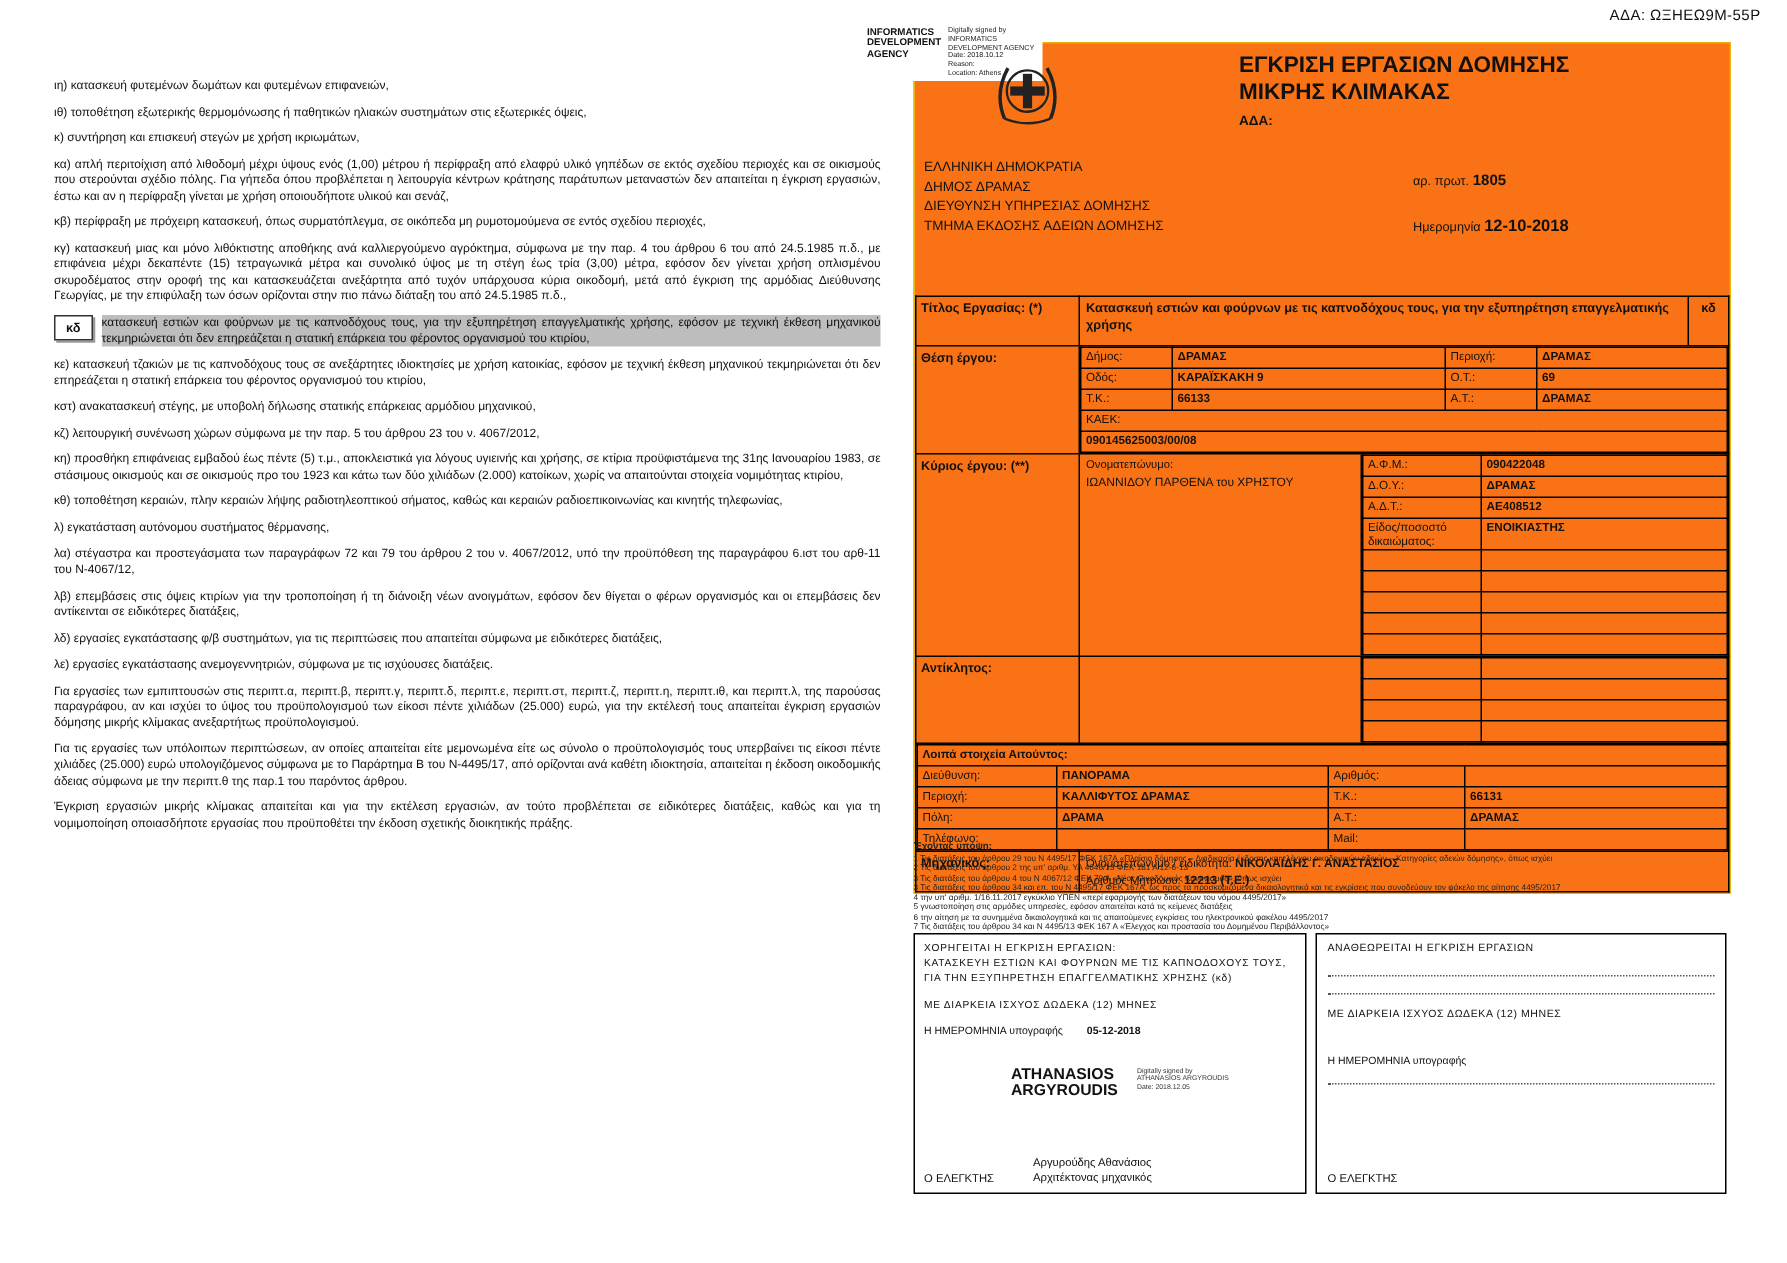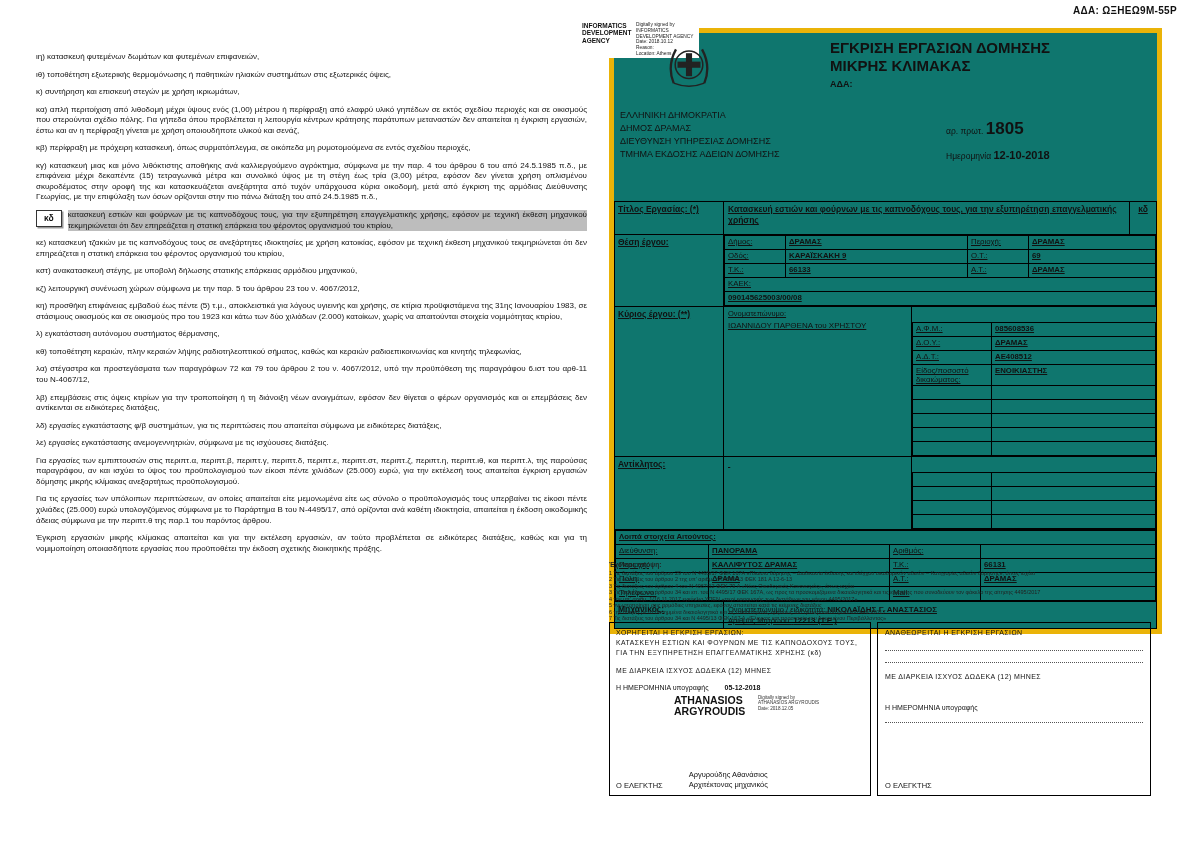--- a/index.html
+++ b/index.html
@@ -1,41 +1,41 @@
 <!DOCTYPE html>
 <html><head>
 <meta charset="utf-8">
 <style>
   html,body { margin:0; padding:0; background:#888; }
   .page { position:relative; width:1191px; height:842px; background:#fff;
           font-family:"Liberation Sans", sans-serif; color:#111; overflow:hidden; margin:0 auto; }
 
-  .ada-top { position:absolute; top:5px; left:1073px; font-size:10px; font-weight:bold; letter-spacing:0.3px; }
+  .ada-top { position:absolute; top:5px; left:1073px; font-size:10px; font-weight:normal; letter-spacing:0.3px; }
 
   
   .left-col { position:absolute; left:36px; top:52px; width:551px; font-size:8px; line-height:1.32; text-align:justify; }
   .left-col p.lp { margin:0 0 7px 0; }
   .kdRow { display:flex; align-items:flex-start; gap:6px; margin:0 0 7px 0; }
   .kdBadge { flex:0 0 auto; border:1px solid #333; background:#fff; font-weight:bold; font-size:8.5px;
              padding:2px 7px; box-shadow:1.5px 1.5px 0 #999; }
   .kdRow p.lp { margin:0; flex:1; }
   .hl { background:#bdbdbd; }
 
   
-  .form-box { position:absolute; left:609px; top:28px; width:543px; border:5px solid #eab308; background:#0f766e;text-decoration:underline; }
+  .form-box { position:absolute; left:609px; top:28px; width:543px; border:1px solid #eab308; background:#f97316; }
   .form-header { position:relative; height:168px; }
   .stamp { position:absolute; top:-12px; left:-33px; display:flex; gap:4px; background:#fff; padding:1px; }
   .stamp-name { font-weight:bold; font-size:6.5px; width:50px; line-height:1.15; }
   .stamp-details { font-size:4.8px; line-height:1.2; color:#222; width:62px; }
   .coat { position:absolute; left:52px; top:8px; }
   .hdr-title { position:absolute; left:216px; top:6px; width:322px; font-weight:bold; font-size:15px; line-height:1.2; }
   .adaLbl { font-size:9px; margin-top:4px; }
   .agency { position:absolute; left:6px; top:76px; font-size:9px; line-height:1.45; }
   .proto { position:absolute; left:332px; top:86px; font-size:8.5px; }
-  .protoNum { font-size:17px; font-weight:bold; }
+  .protoNum { font-size:10px; font-weight:bold; }
   .hdate { position:absolute; left:332px; top:116px; font-size:8.5px; }
   .dateVal { font-size:11px; font-weight:bold; }
 
   table.ft { width:100%; border-collapse:collapse; table-layout:fixed; font-size:8px; }
   table.ft > tbody > tr > td { border:1px solid #000; padding:2px 3px; vertical-align:top; }
   td.lbl { width:102px; font-weight:bold; font-size:8.5px; }
   td.noPad { padding:0 !important; }
 
   .titleRow { display:flex; min-height:32px; }
   .titleTxt { flex:1; font-weight:bold; font-size:8.5px; padding:2px 4px; line-height:1.35; }
@@ -44,41 +44,41 @@
   table.sub { width:100%; border-collapse:collapse; }
   table.sub td { border:1px solid #000; padding:1px 3px; height:11px; font-size:7.8px; vertical-align:top; }
   td.sl { font-size:7.5px; }
   td.sv { font-weight:bold; }
   .c1 { width:54px; } .c3 { width:54px; } .c4 { width:120px; }
 
   .ownerWrap { display:flex; align-items:stretch; }
   .ownerLeft { flex:1; padding:2px 4px; border-right:1px solid #000; }
   .ownerLeft .small { font-size:7.5px; margin-bottom:3px; }
   .ownerName { font-size:8px; }
-  table.ownerRight { width:244px; flex:0 0 auto;margin-top:15px; }
+  table.ownerRight { width:244px; flex:0 0 auto; }
   td.osl { width:72px; font-size:7.3px; }
 
   td.secHead { font-weight:bold; font-size:8.5px; height:12px; }
   .l1 { width:86px; } .l3 { width:84px; } .l4 { width:168px; }
 
   .engLine { font-size:7.5px; padding:1px 1px; }
   .engLine .b { font-weight:bold; font-size:8px; }
 
   
   .footnotes { position:absolute; left:609px; top:561px; width:545px; font-size:5.5px; line-height:1.18; color:#222; }
   .fnHead { font-size:6.5px; font-weight:bold; margin-bottom:1px; }
 
   
   .grant-box { position:absolute; left:609px; top:622px; width:262px; height:174px; border:1px solid #000;
                padding:5px 6px; box-sizing:border-box; display:flex; flex-direction:column; }
   .gHead, .gWork, .gDur { font-size:6.8px; letter-spacing:0.5px; line-height:1.5; }
   .gDur { margin-top:7px; }
   .gDate { margin-top:8px; font-size:7px; }
   .gDate .b { font-weight:bold; margin-left:14px; }
-  .gSig { display:flex; gap:4px; margin:4px 0 0 58px; }
+  .gSig { display:flex; gap:4px; margin:20px 0 0 58px; }
   .sigName { font-size:10.5px; font-weight:bold; width:80px; line-height:1.1; }
   .sigStamp { font-size:4.6px; line-height:1.25; color:#333; width:74px; }
   .gBottom { margin-top:auto; display:flex; gap:26px; align-items:flex-end; font-size:7.5px; }
   .gInsp div { font-size:7.5px; line-height:1.35; }
 
   .revision-box { position:absolute; left:877px; top:622px; width:274px; height:174px; border:1px solid #000;
                   padding:5px 7px; box-sizing:border-box; display:flex; flex-direction:column; }
   .rHead, .rDur { font-size:7px; letter-spacing:0.4px; line-height:1.5; }
   .dotline { border-bottom:1px dotted #555; height:11px; }
   .rDur { margin-top:9px; }
@@ -100,22 +100,22 @@
     <p class="lp">κβ) περίφραξη με πρόχειρη κατασκευή, όπως συρματόπλεγμα, σε οικόπεδα μη ρυμοτομούμενα σε εντός σχεδίου περιοχές,</p>
     <p class="lp">κγ) κατασκευή μιας και μόνο λιθόκτιστης αποθήκης ανά καλλιεργούμενο αγρόκτημα, σύμφωνα με την παρ. 4 του άρθρου 6 του από 24.5.1985 π.δ., με επιφάνεια μέχρι δεκαπέντε (15) τετραγωνικά μέτρα και συνολικό ύψος με τη στέγη έως τρία (3,00) μέτρα, εφόσον δεν γίνεται χρήση οπλισμένου σκυροδέματος στην οροφή της και κατασκευάζεται ανεξάρτητα από τυχόν υπάρχουσα κύρια οικοδομή, μετά από έγκριση της αρμόδιας Διεύθυνσης Γεωργίας, με την επιφύλαξη των όσων ορίζονται στην πιο πάνω διάταξη του από 24.5.1985 π.δ.,</p>
     <div class="kdRow">
       <span class="kdBadge">κδ</span>
       <p class="lp hl">κατασκευή εστιών και φούρνων με τις καπνοδόχους τους, για την εξυπηρέτηση επαγγελματικής χρήσης, εφόσον με τεχνική έκθεση μηχανικού τεκμηριώνεται ότι δεν επηρεάζεται η στατική επάρκεια του φέροντος οργανισμού του κτιρίου,</p>
     </div>
     <p class="lp">κε) κατασκευή τζακιών με τις καπνοδόχους τους σε ανεξάρτητες ιδιοκτησίες με χρήση κατοικίας, εφόσον με τεχνική έκθεση μηχανικού τεκμηριώνεται ότι δεν επηρεάζεται η στατική επάρκεια του φέροντος οργανισμού του κτιρίου,</p>
     <p class="lp">κστ) ανακατασκευή στέγης, με υποβολή δήλωσης στατικής επάρκειας αρμόδιου μηχανικού,</p>
     <p class="lp">κζ) λειτουργική συνένωση χώρων σύμφωνα με την παρ. 5 του άρθρου 23 του ν. 4067/2012,</p>
     <p class="lp">κη) προσθήκη επιφάνειας εμβαδού έως πέντε (5) τ.μ., αποκλειστικά για λόγους υγιεινής και χρήσης, σε κτίρια προϋφιστάμενα της 31ης Ιανουαρίου 1983, σε στάσιμους οικισμούς και σε οικισμούς προ του 1923 και κάτω των δύο χιλιάδων (2.000) κατοίκων, χωρίς να απαιτούνται στοιχεία νομιμότητας κτιρίου,</p>
+    <p class="lp">κθ) τοποθέτηση κεραιών, πλην κεραιών λήψης ραδιοτηλεοπτικού σήματος, καθώς και κεραιών ραδιοεπικοινωνίας και κινητής τηλεφωνίας,</p>
     <p class="lp">λ) εγκατάσταση αυτόνομου συστήματος θέρμανσης,</p>
-    <p class="lp">κθ) τοποθέτηση κεραιών, πλην κεραιών λήψης ραδιοτηλεοπτικού σήματος, καθώς και κεραιών ραδιοεπικοινωνίας και κινητής τηλεφωνίας,</p>
     <p class="lp">λα) στέγαστρα και προστεγάσματα των παραγράφων 72 και 79 του άρθρου 2 του ν. 4067/2012, υπό την προϋπόθεση της παραγράφου 6.ιστ του αρθ-11 του Ν-4067/12,</p>
     <p class="lp">λβ) επεμβάσεις στις όψεις κτιρίων για την τροποποίηση ή τη διάνοιξη νέων ανοιγμάτων, εφόσον δεν θίγεται ο φέρων οργανισμός και οι επεμβάσεις δεν αντίκεινται σε ειδικότερες διατάξεις,</p>
     <p class="lp">λδ) εργασίες εγκατάστασης φ/β συστημάτων, για τις περιπτώσεις που απαιτείται σύμφωνα με ειδικότερες διατάξεις,</p>
     <p class="lp">λε) εργασίες εγκατάστασης ανεμογεννητριών, σύμφωνα με τις ισχύουσες διατάξεις.</p>
     <p class="lp">Για εργασίες των εμπιπτουσών στις περιπτ.α, περιπτ.β, περιπτ.γ, περιπτ.δ, περιπτ.ε, περιπτ.στ, περιπτ.ζ, περιπτ.η, περιπτ.ιθ, και περιπτ.λ, της παρούσας παραγράφου, αν και ισχύει το ύψος του προϋπολογισμού των είκοσι πέντε χιλιάδων (25.000) ευρώ, για την εκτέλεσή τους απαιτείται έγκριση εργασιών δόμησης μικρής κλίμακας ανεξαρτήτως προϋπολογισμού.</p>
     <p class="lp">Για τις εργασίες των υπόλοιπων περιπτώσεων, αν οποίες απαιτείται είτε μεμονωμένα είτε ως σύνολο ο προϋπολογισμός τους υπερβαίνει τις είκοσι πέντε χιλιάδες (25.000) ευρώ υπολογιζόμενος σύμφωνα με το Παράρτημα Β του Ν-4495/17, από ορίζονται ανά καθέτη ιδιοκτησία, απαιτείται η έκδοση οικοδομικής άδειας σύμφωνα με την περιπτ.θ της παρ.1 του παρόντος άρθρου.</p>
     <p class="lp">Έγκριση εργασιών μικρής κλίμακας απαιτείται και για την εκτέλεση εργασιών, αν τούτο προβλέπεται σε ειδικότερες διατάξεις, καθώς και για τη νομιμοποίηση οποιασδήποτε εργασίας που προϋποθέτει την έκδοση σχετικής διοικητικής πράξης.</p>
   </div>
 
   <div class="form-box">
@@ -215,21 +215,21 @@
         <td class="noPad">
           <div class="ownerWrap">
             <div class="ownerLeft">
               <div class="small">Ονοματεπώνυμο:</div>
               <div class="ownerName">ΙΩΑΝΝΙΔΟΥ ΠΑΡΘΕΝΑ του ΧΡΗΣΤΟΥ</div>
             </div>
             <table class="sub ownerRight">
               <tbody>
               <tr>
                 <td class="sl osl">Α.Φ.Μ.:</td>
-                <td class="sv">085608536</td>
+                <td class="sv">090422048</td>
               </tr>
               <tr>
                 <td class="sl osl">Δ.Ο.Υ.:</td>
                 <td class="sv">ΔΡΑΜΑΣ</td>
               </tr>
               <tr>
                 <td class="sl osl">Α.Δ.Τ.:</td>
                 <td class="sv">ΑΕ408512</td>
               </tr>
               <tr>

